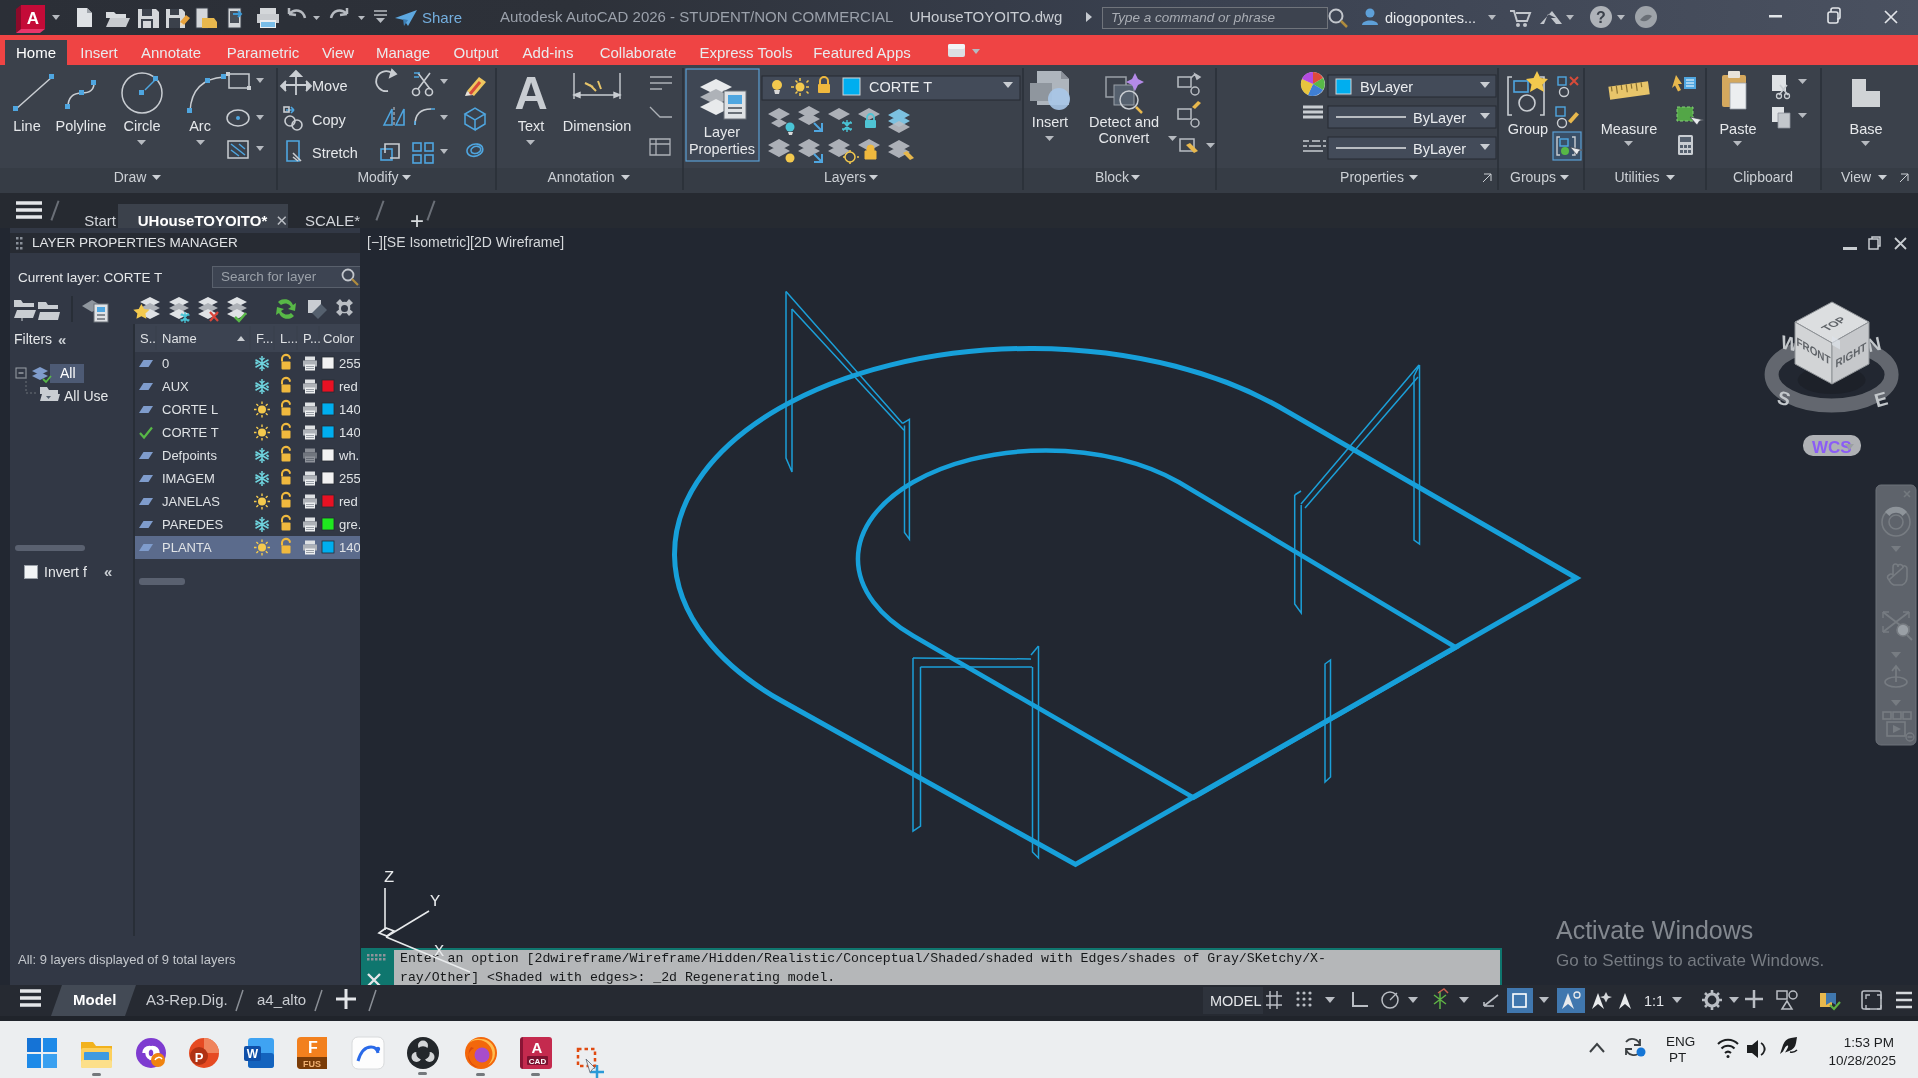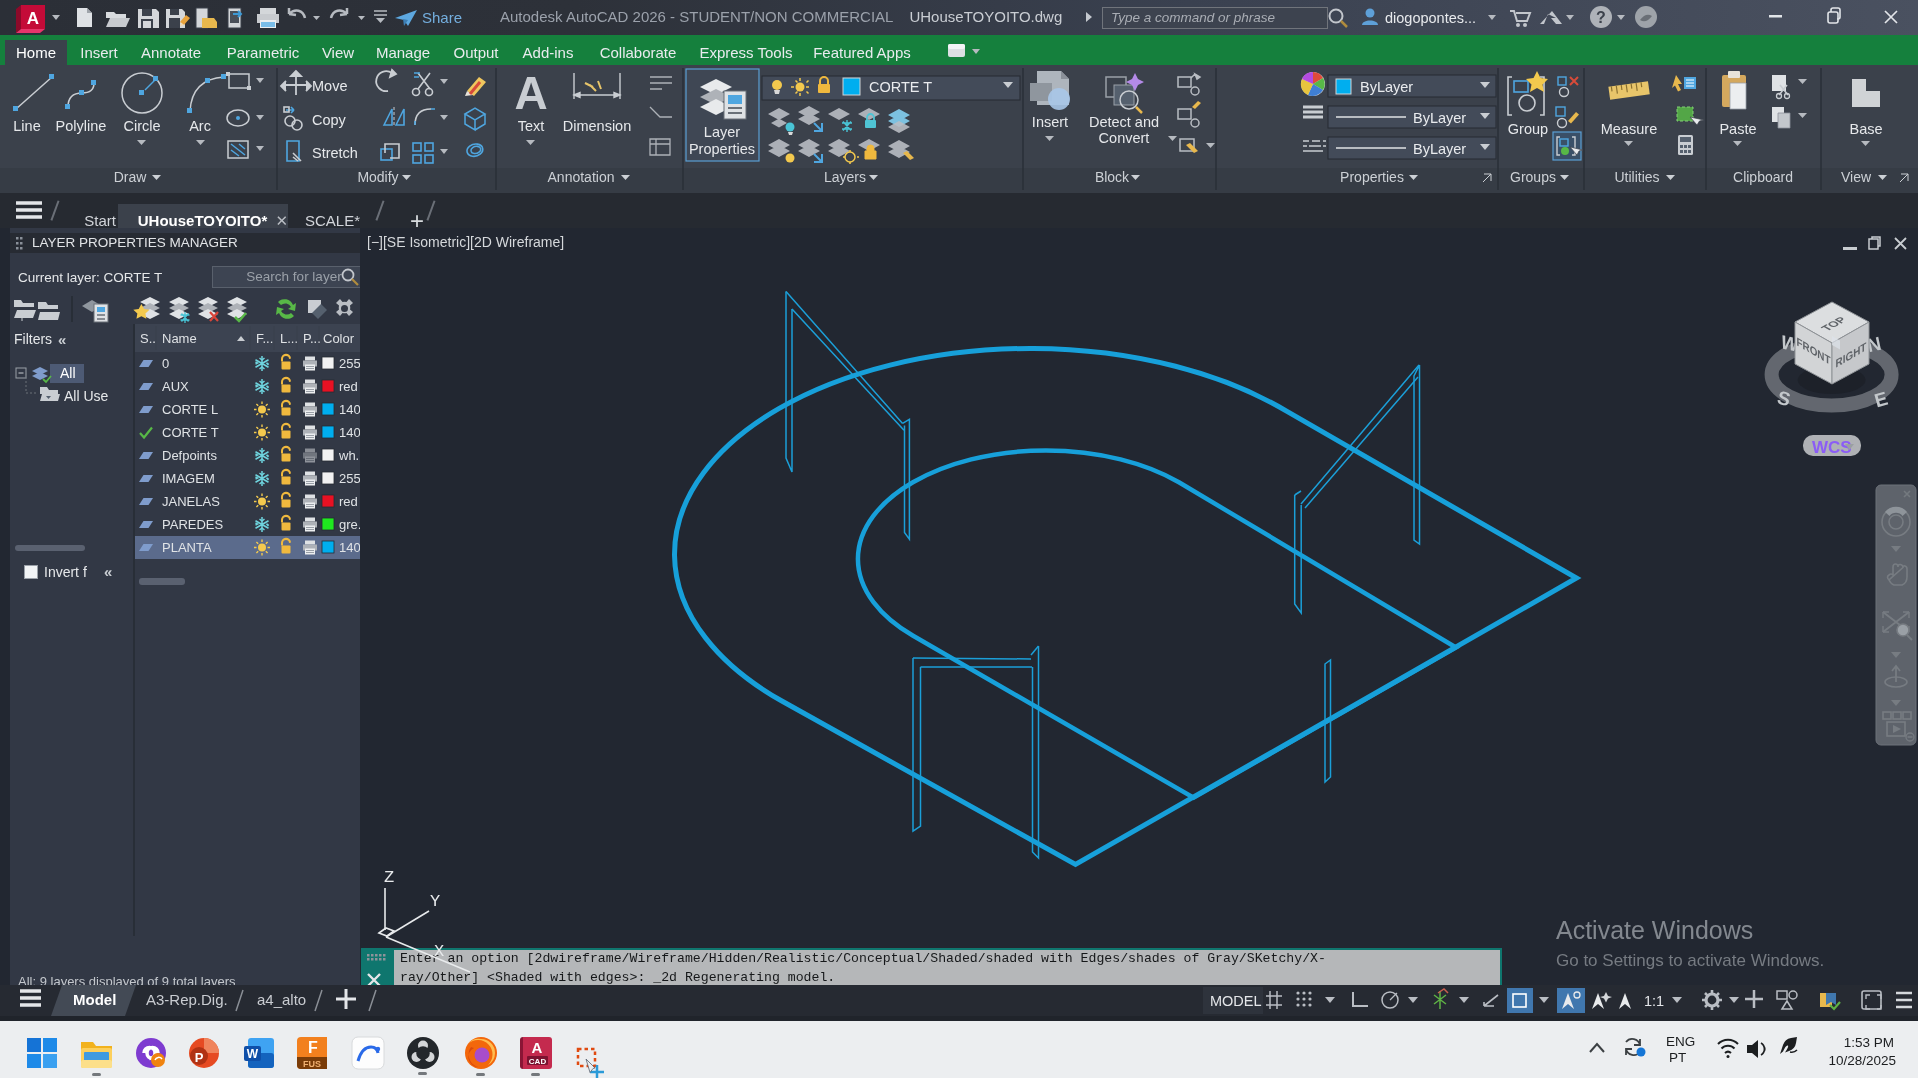--- a/index.html
+++ b/index.html
@@ -7,21 +7,21 @@
   .abs{position:absolute;}
   #stage{position:relative;width:1918px;height:1078px;}
   
   #titlebar{left:0;top:0;width:1918px;height:35px;
     background:linear-gradient(90deg,#2b2f37 0%,#2d3139 30%,#3a4150 62%,#4a5160 100%);}
   #title-text{left:500px;top:8px;font-size:15px;color:#9ba1ab;}
   #title-text b{color:#c9cdd3;font-weight:normal;margin-left:16px;}
   #searchbox{left:1102px;top:7px;width:216px;height:20px;border:1px solid #70747b;background:#3d434f;
     color:#a9adb4;font-style:italic;font-size:13.5px;line-height:20px;padding-left:8px;}
   
-  #menubar{left:0;top:35px;width:1918px;height:30px;background:#15803d;}
+  #menubar{left:0;top:35px;width:1918px;height:30px;background:#ef4444;}
   .mtab{position:absolute;top:5px;height:25px;line-height:25px;font-size:15px;color:#e9ebee;text-align:center;}
   .mtab.active{background:#3b414b;color:#fff;top:5px;height:25px;}
   
   #ribbon{left:0;top:65px;width:1918px;height:128px;background:#3b414b;}
   
   #filetabs{left:0;top:193px;width:1918px;height:35px;background:#262a31;}
   .ftab{position:absolute;top:11px;height:25px;line-height:34px;font-size:15px;color:#d2d5da;text-align:right;}
   .fslash{position:absolute;top:7px;width:1.5px;height:21px;background:#6a6f77;transform:rotate(20deg);}
   
   #palette{left:10px;top:228px;width:360px;height:757px;background:#323845;border-right:2px solid #f97316;box-sizing:border-box;}
@@ -501,21 +501,21 @@
     <svg class="abs" style="left:6px;top:9px;" width="8" height="13" viewBox="0 0 8 13" fill="#8a9099">
       <rect x="0" y="0" width="2.5" height="2.5"></rect>
         <rect x="4" y="0" width="2.5" height="2.5"></rect>
       <rect x="0" y="5" width="2.5" height="2.5"></rect>
         <rect x="4" y="5" width="2.5" height="2.5"></rect>
       <rect x="0" y="10" width="2.5" height="2.5"></rect>
         <rect x="4" y="10" width="2.5" height="2.5"></rect>
     </svg>
     <div class="abs" style="left:8px;top:42px;font-size:13.5px;color:#e6e8ea;">Current layer: CORTE T</div>
     <div class="abs" style="left:202px;top:38px;width:146px;height:20px;background:#3d4452;border:1px solid #59606c;
-      font-size:13.5px;color:#9aa0a8;line-height:20px;padding-left:8px;text-align:center;">Search for layer</div>
+      font-size:13.5px;color:#9aa0a8;line-height:20px;padding-left:8px;">Search for layer</div>
     <svg class="abs" style="left:330px;top:40px;" width="20" height="18" viewBox="0 0 20 18">
       <circle cx="8" cy="7" r="5.5" stroke="#c2c6cc" stroke-width="1.8" fill="none"></circle>
       <path d="M12 11 l6 6" stroke="#b08c3e" stroke-width="2.2"></path>
     </svg>
 
     <svg class="abs" style="left:0;top:64px;" width="360" height="34" viewBox="0 0 360 34">
       <path d="M4 8 h7 l2 3 h11 v4 h-20 z M4 26 l3 -8 h19 l-3 8 z" fill="#c9cdd2"></path>
       <path d="M10 22 l5 0 l-2.5 3 z M12 25 v4" stroke="#c9cdd2" fill="#c9cdd2"></path>
       <path d="M28 10 h8 l2 3 h10 v4 h-20 z M28 28 l2 -8 h20 l-2 8 z" fill="#c9cdd2"></path>
       <line x1="62" y1="4" x2="62" y2="30" stroke="#262b33" stroke-width="1.5"></line>
@@ -675,21 +675,21 @@
         <rect x="312" y="171" width="12" height="12" fill="#e81123"></rect>
         <rect x="312" y="194" width="12" height="12" fill="#1fe81f"></rect>
         <rect x="312" y="217" width="12" height="12" fill="#00aeef"></rect>
       </g>
     </svg>
     <div class="abs" style="left:5px;top:317px;width:70px;height:6px;border-radius:3px;background:#5a6170;"></div>
     <div class="abs" style="left:129px;top:350px;width:46px;height:7px;border-radius:3px;background:#5a6170;"></div>
     <div class="abs" style="left:14px;top:337px;width:12px;height:12px;background:#f2f4f6;border:1px solid #9aa0a8;"></div>
     <div class="abs" style="left:34px;top:336px;font-size:14px;color:#e6e8ea;">Invert f</div>
     <div class="abs" style="left:94px;top:335px;font-size:15px;color:#c9cdd2;font-weight:bold;">«</div>
-    <div class="abs" style="left:8px;top:724px;font-size:13px;color:#c3c7cc;margin-top:22px;">All: 9 layers displayed of 9 total layers</div>
+    <div class="abs" style="left:8px;top:724px;font-size:13px;color:#c3c7cc;">All: 9 layers displayed of 9 total layers</div>
   </div>
 
   <div class="abs" id="viewport">
     <div class="abs" style="left:7px;top:6px;font-size:14px;color:#d5d8db;">[−][SE Isometric][2D Wireframe]</div>
     <svg class="abs" style="left:1478px;top:6px;" width="75" height="20" viewBox="0 0 75 20">
       <rect x="5" y="13" width="14" height="3" fill="#c8ccd0"></rect>
       <rect x="31" y="5" width="9" height="10" fill="none" stroke="#c8ccd0" stroke-width="1.5"></rect>
       <path d="M34 5 v-2 h8 v9 h-2" fill="none" stroke="#c8ccd0" stroke-width="1.5"></path>
       <path d="M57 4 l11 11 m0 -11 l-11 11" stroke="#c8ccd0" stroke-width="1.8"></path>
     </svg>

